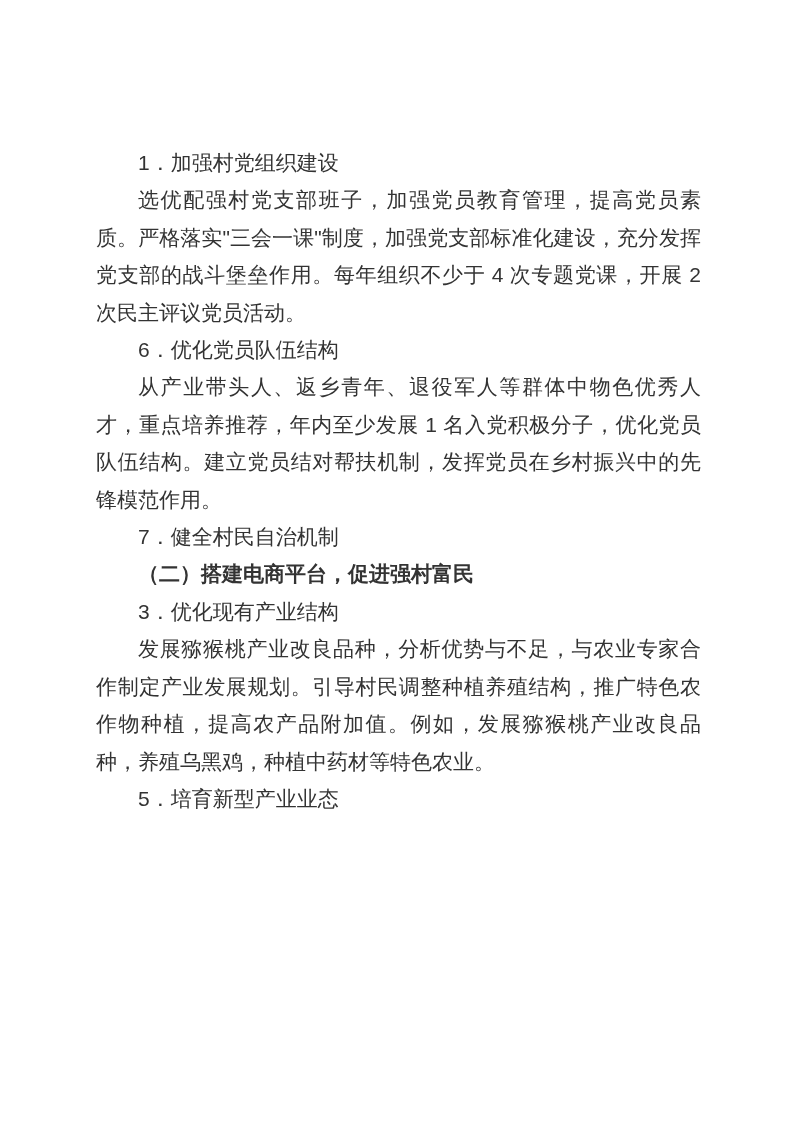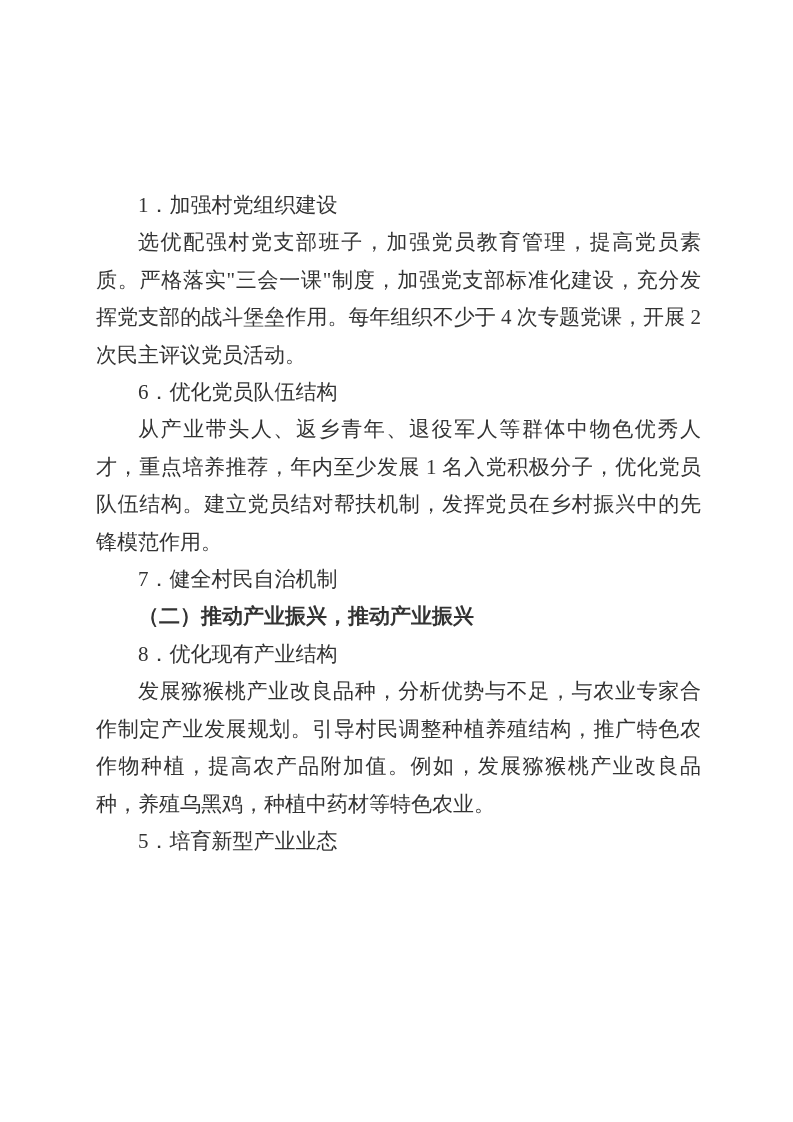--- a/index.html
+++ b/index.html
@@ -6,23 +6,22 @@
     margin: 0;
     padding: 0;
     background: #ffffff;
   }
   .page {
     position: relative;
     width: 793px;
     height: 952px;
     background: #ffffff;
     overflow: hidden;
-    font-family: Liberation Serif, serif;
+    font-family: Liberation Sans, sans-serif;
     color: #333333;
-    margin-top: 43px;
   }
   .content {
     position: absolute;
     left: 96px;
     top: 144px;
     width: 605px;
   }
   .content p {
     margin: 0;
     padding: 0;
@@ -50,21 +49,21 @@
 </head>
 <body>
 
 <div class="page">
   <main class="content">
       <p class="item-heading">1．加强村党组织建设</p>
       <p class="body">选优配强村党支部班子，加强党员教育管理，提高党员素质。严格落实"三会一课"制度，加强党支部标准化建设，充分发挥党支部的战斗堡垒作用。每年组织不少于 4 次专题党课，开展 2 次民主评议党员活动。</p>
       <p class="item-heading">6．优化党员队伍结构</p>
       <p class="body">从产业带头人、返乡青年、退役军人等群体中物色优秀人才，重点培养推荐，年内至少发展 1 名入党积极分子，优化党员队伍结构。建立党员结对帮扶机制，发挥党员在乡村振兴中的先锋模范作用。</p>
       <p class="item-heading">7．健全村民自治机制</p>
-      <p class="section-heading">（二）推动产业振兴，推动产业振兴</p>
-      <p class="item-heading">8．优化现有产业结构</p>
+      <p class="section-heading">（二）搭建电商平台，促进强村富民</p>
+      <p class="item-heading">3．优化现有产业结构</p>
       <p class="body">发展猕猴桃产业改良品种，分析优势与不足，与农业专家合作制定产业发展规划。引导村民调整种植养殖结构，推广特色农作物种植，提高农产品附加值。例如，发展猕猴桃产业改良品种，养殖乌黑鸡，种植中药材等特色农业。</p>
       <p class="item-heading">5．培育新型产业业态</p>
     </main>
   <footer class="footer">
     <span>— 2 —</span>
   </footer>
 </div>
 
 </body></html>

